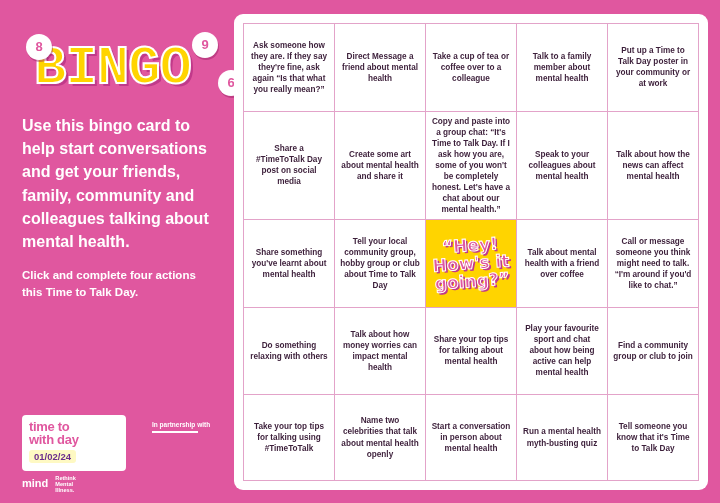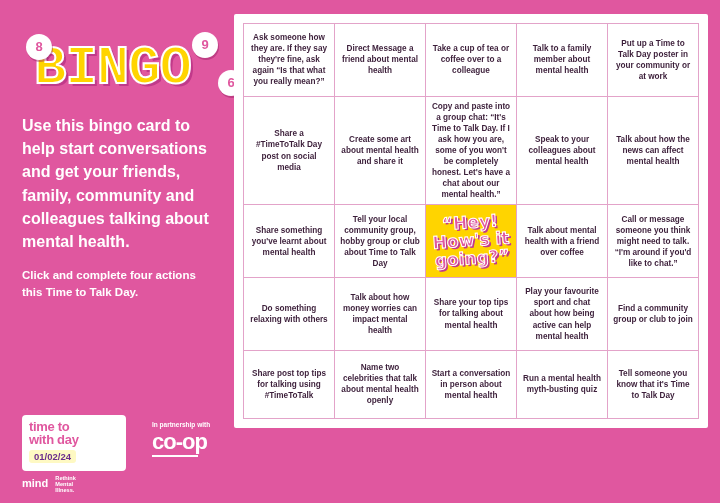--- a/index.html
+++ b/index.html
@@ -197,23 +197,23 @@
     background: #ffffff;
     margin-top: 2px;
   }
 
   
   .card {
     position: absolute;
     left: 234px;
     top: 14px;
     width: 474px;
-    height: 414px;
+    height: 476px;
     background: #ffffff;
-    border-radius: 2px;
+    border-radius: 9px;
     padding: 9px;
     box-sizing: border-box;
   }
   .grid {
     width: 100%;
     height: 100%;
     border-collapse: collapse;
     table-layout: fixed;
   }
   .grid td {
@@ -279,21 +279,20 @@
       <div class="mind-logo">
         <span>mind</span>
         <span class="mind-sub">
           <span>Rethink</span><br>
           <span>Mental</span><br>
           <span>Illness.</span>
         </span>
       </div>
       <div class="partner">
         <div class="partner-label">In partnership with</div>
-        <div class="coop-logo">co-op</div>
         <div class="coop-underline"></div>
       </div>
     </div>
   </div>
 
   <div class="card">
     <table class="grid">
       <tbody>
         <tr>
           <td>Ask someone how they are. If they say they're fine, ask again “Is that what you really mean?”</td>
@@ -321,21 +320,21 @@
           <td>Call or message someone you think might need to talk. “I'm around if you'd like to chat.”</td>
         </tr>
         <tr>
           <td>Do something relaxing with others</td>
           <td>Talk about how money worries can impact mental health</td>
           <td>Share your top tips for talking about mental health</td>
           <td>Play your favourite sport and chat about how being active can help mental health</td>
           <td>Find a community group or club to join</td>
         </tr>
         <tr>
-          <td>Share post top tips for talking using #TimeToTalk</td>
+          <td>Take your top tips for talking using #TimeToTalk</td>
           <td>Name two celebrities that talk about mental health openly</td>
           <td>Start a conversation in person about mental health</td>
           <td>Run a mental health myth-busting quiz</td>
           <td>Tell someone you know that it's Time to Talk Day</td>
         </tr>
       </tbody>
     </table>
   </div>
 
 </div>

